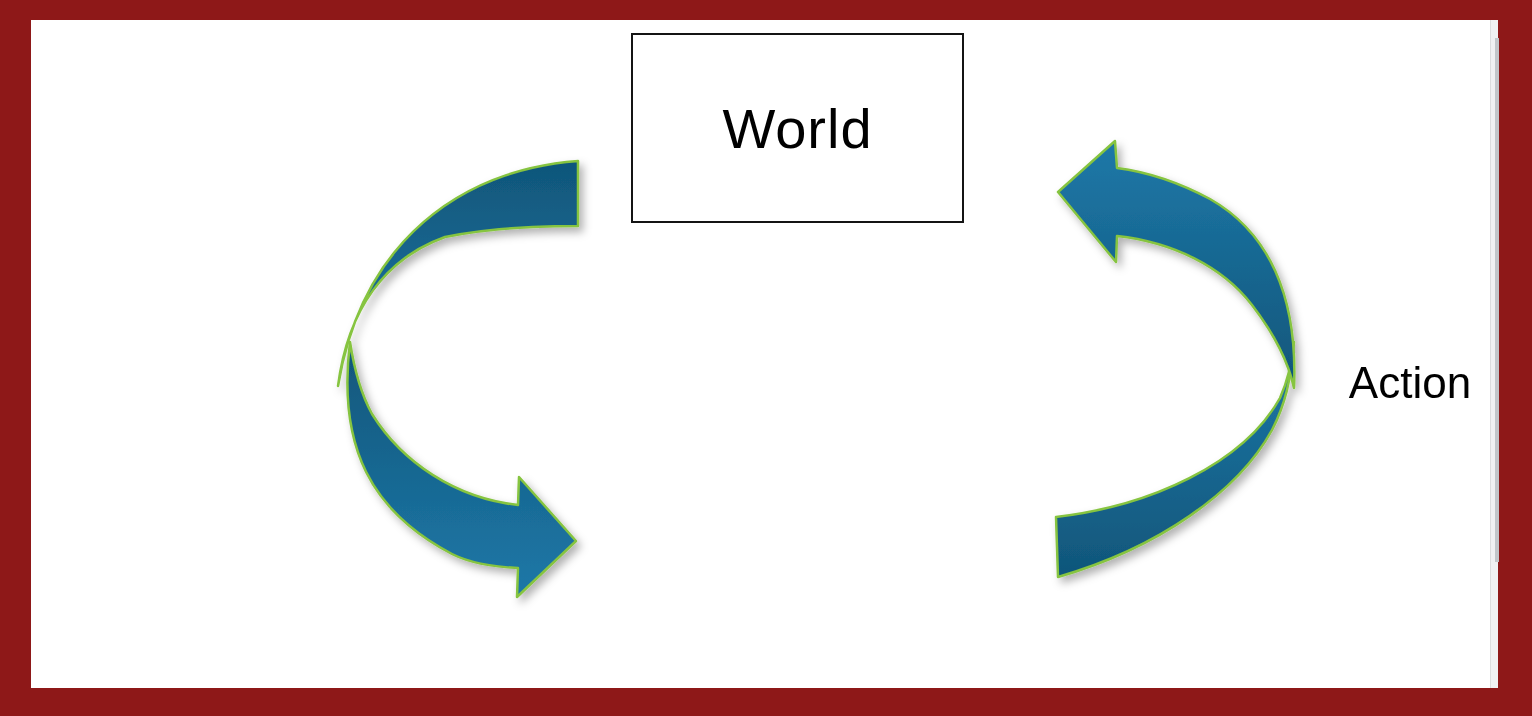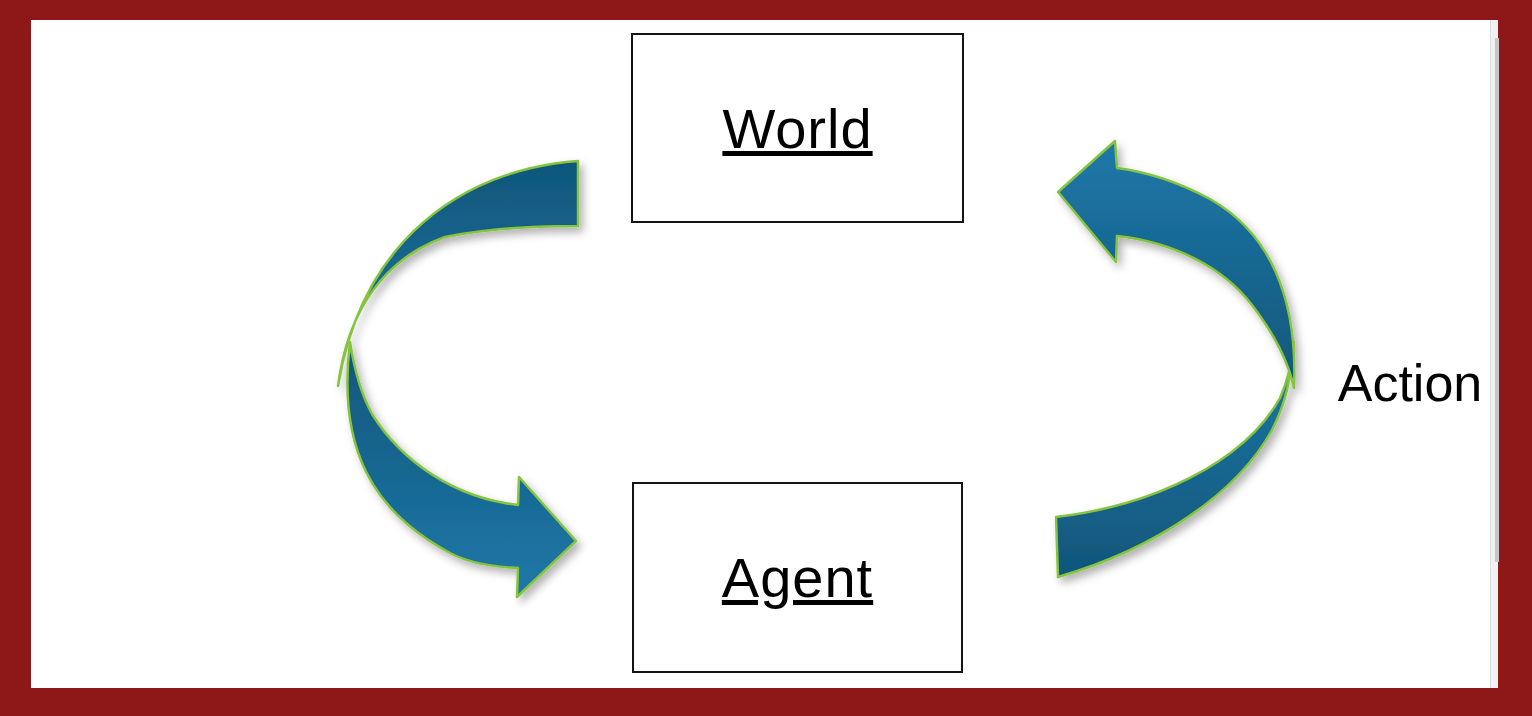--- a/index.html
+++ b/index.html
@@ -43,38 +43,37 @@
     position: absolute;
     box-sizing: border-box;
     border: 2px solid #141414;
     background: #ffffff;
     display: flex;
     align-items: center;
     justify-content: center;
     color: #000000;
     font-size: 56px;
     letter-spacing: 1px;
-    text-decoration: underline;
   }
   #world-box { left: 631px; top: 33px;  width: 333px; height: 190px; }
   #agent-box { left: 632px; top: 482px; width: 331px; height: 191px; }
   
   .edge-label {
     position: absolute;
     color: #000000;
     text-align: center;
     white-space: nowrap;
   }
   #obs-label {
     left: 25px; top: 299px; width: 320px;
     font-size: 50px; line-height: 66px;
   }
   #action-label {
     left: 1330px; top: 355px; width: 160px;
-    font-size: 52px; line-height: 56px;
+    font-size: 44px; line-height: 56px;
   }
   
   .scrollbar-track {
     position: absolute;
     left: 1490px; top: 20px;
     width: 8px; height: 668px;
     background: #F0F1F2;
     border-left: 1px solid #DCDDDE;
     box-sizing: border-box;
   }
@@ -142,23 +141,20 @@
                C 1172 242 1222 266 1252 305
                C 1272 331 1288 360 1294 388
                Z"></path>
     </g>
   </svg>
 
   <div id="world-box" class="node-box">
     <span>World</span>
   </div>
 
-  <div id="agent-box" class="node-box">
-    <span>Agent</span>
-  </div>
 
 
   <div id="action-label" class="edge-label">Action</div>
 
   <div class="frame"></div>
 
   <div class="scrollbar-track">
     <div class="scrollbar-thumb"></div>
   </div>
 

